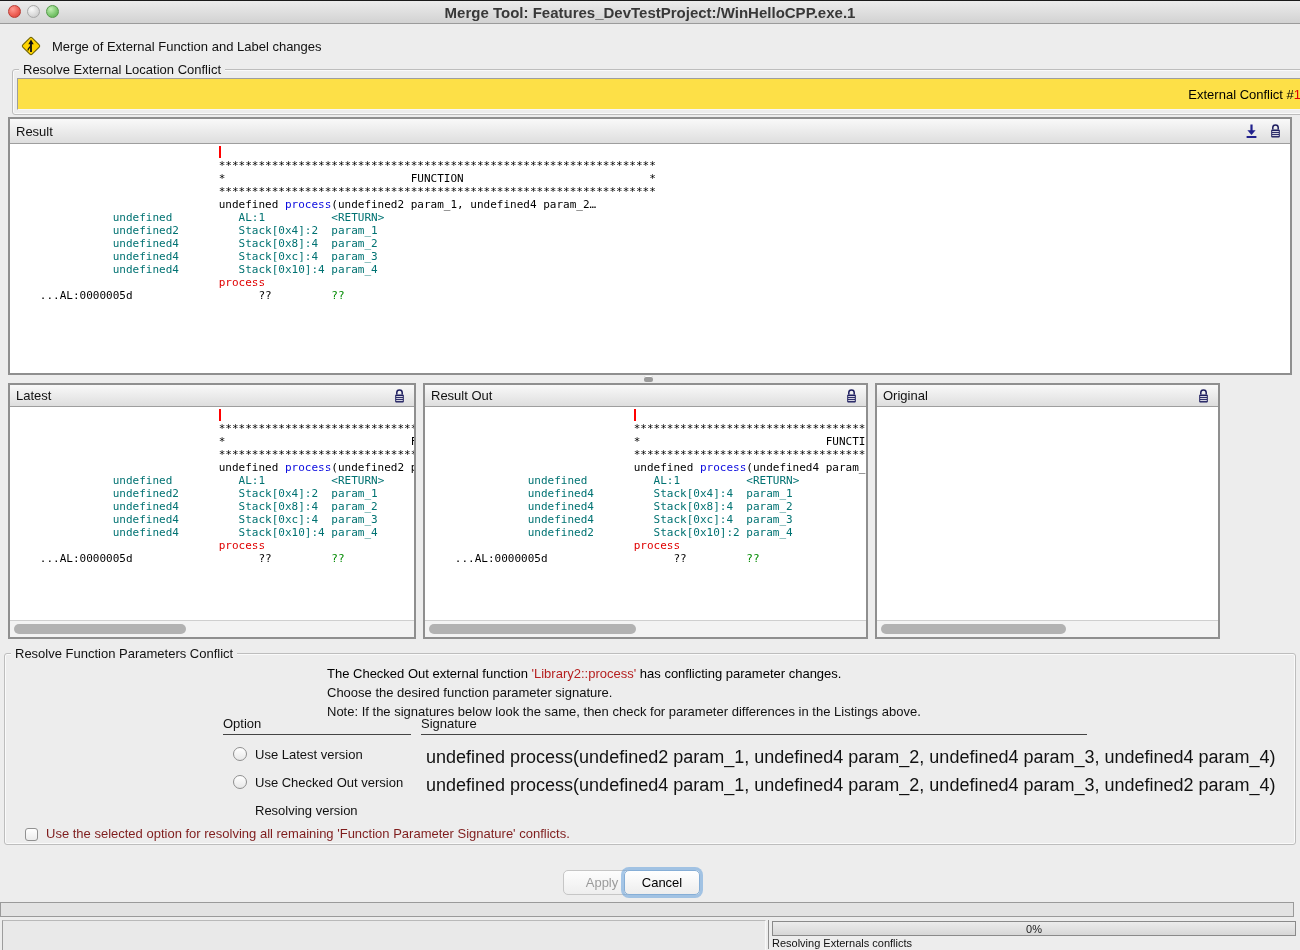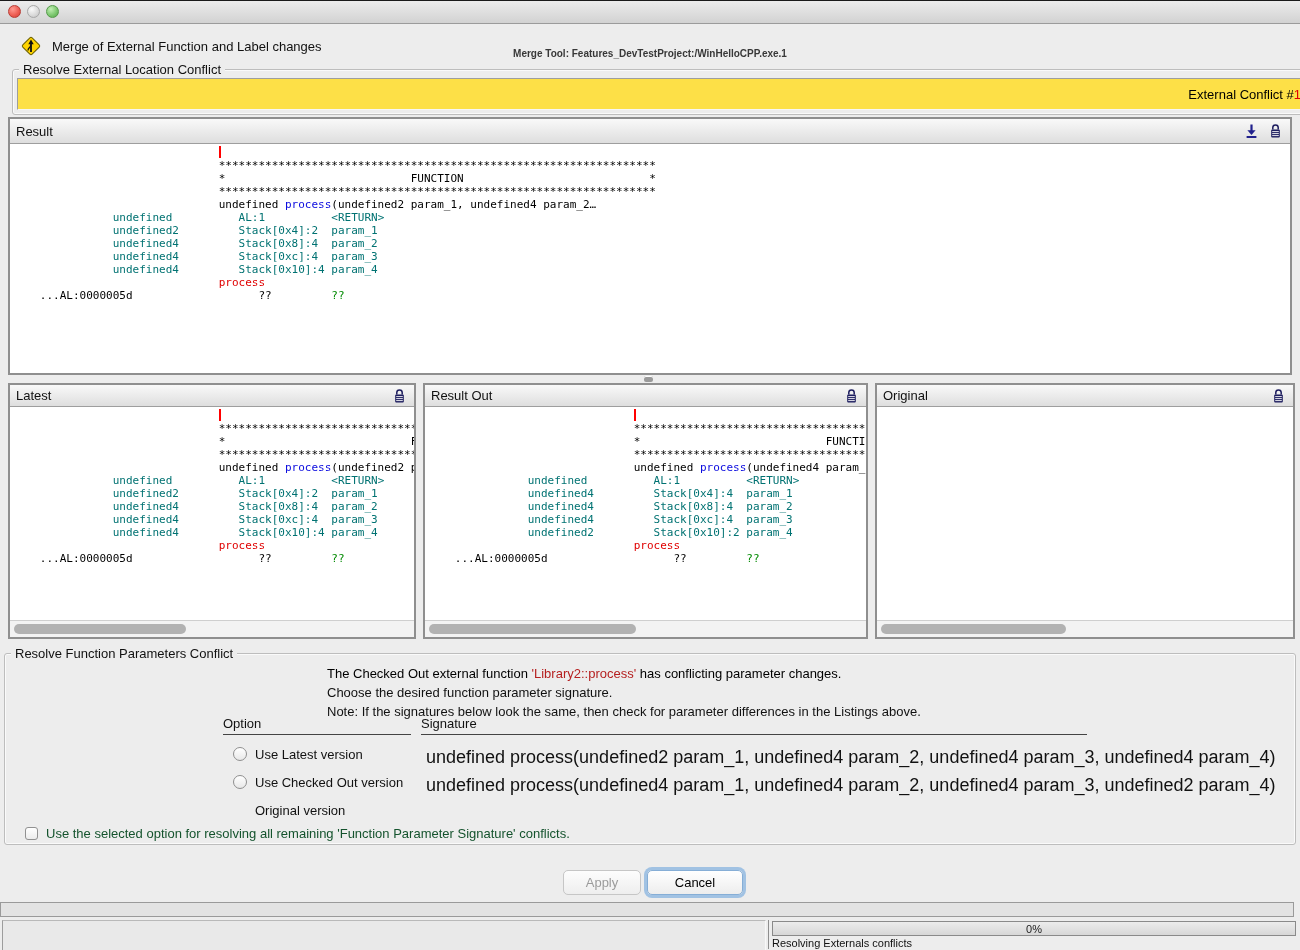--- a/index.html
+++ b/index.html
@@ -9,21 +9,21 @@
   
   .titlebar{position:absolute;left:0;top:0;width:100%;height:22px;
             background:linear-gradient(#ececec,#d2d2d2);
             border-bottom:1px solid #9b9b9b;}
   .traffic{position:absolute;left:8px;top:4px;display:flex;gap:6px;}
   .tl{width:13px;height:13px;border-radius:50%;display:inline-block;box-sizing:border-box;}
   .tl.red{background:radial-gradient(circle at 35% 30%,#ff9a90,#ec5b50 60%,#c8413a);border:1px solid #b93c34;}
   .tl.gray{background:radial-gradient(circle at 35% 30%,#fafafa,#d6d6d6 65%,#bdbdbd);border:1px solid #a8a8a8;}
   .tl.green{background:radial-gradient(circle at 35% 30%,#c1eeb2,#79c56c 60%,#58a44c);border:1px solid #549a49;}
   .win-title{position:absolute;left:0;right:0;top:3px;text-align:center;
-             font-size:10px;color:#383838;font-weight:bold;margin-top:44px;}
+             font-size:15px;color:#383838;font-weight:bold;}
   
   .merge-header{position:absolute;left:20px;top:34px;display:flex;align-items:center;gap:10px;
                 font-size:13px;color:#111;}
   .merge-icon{width:22px;height:22px;display:inline-block;}
   
   .groupbox{position:absolute;border:1px solid #bdbdbd;border-radius:3px;
             box-shadow:inset 0 0 0 1px #fafafa;}
   .groupbox .legend{position:absolute;left:6px;top:-8px;background:#ededed;
                     padding:0 4px;font-size:13px;color:#111;}
   .g1{left:12px;top:68px;width:1290px;height:44px;padding-left:40px;}
@@ -48,52 +48,52 @@
   .c-k{color:#000}.c-t{color:#007272}.c-b{color:#0a0adf}.c-r{color:#e00000}
   .c-g{color:#008a00}.c-dr{color:#b51f1f}
   .result{left:8px;top:116px;width:1284px;height:258px;}
   .result .lpanel-header{height:25px;}
   .result .listing{top:25px;bottom:0;}
   .bpanel{top:382px;height:256px;}
   .bpanel .lpanel-header{height:22px;}
   .bpanel .listing{top:22px;bottom:16px;}
   .latest{left:8px;width:408px;}
   .checked{left:423px;width:445px;}
-  .orig{left:875px;width:420px;}
+  .orig{left:875px;width:345px;}
   .hscroll{position:absolute;left:0;right:0;bottom:0;height:16px;background:#f3f3f3;
            border-top:1px solid #cfcfcf;}
   .hthumb{position:absolute;top:3px;height:10px;background:#b2b2b2;border-radius:5px;}
   .splitter-knob{position:absolute;left:644px;top:375px;width:9px;height:6px;
                  background:#9a9a9a;border-radius:2px;box-shadow:inset 0 1px 0 #fff;}
   
   .g2{left:4px;top:652px;width:1290px;height:190px;}
   .desc{position:absolute;left:322px;top:10px;font-size:13px;color:#111;line-height:19px;}
   .tbl-head{position:absolute;top:62px;font-size:13px;color:#111;}
   .opt-head{left:218px;}
   .sig-head{left:416px;}
   .head-rule{position:absolute;top:80px;height:1px;background:#444;}
   .rule-opt{left:218px;width:188px;}
   .rule-sig{left:416px;width:666px;}
   .opt-row{position:absolute;left:0;width:100%;height:20px;}
   .radio{position:absolute;left:228px;top:1px;width:14px;height:14px;border-radius:50%;
          border:1px solid #8f8f8f;background:linear-gradient(#ffffff,#e8e8e8);box-sizing:border-box;}
   .opt-label{position:absolute;left:250px;top:1px;font-size:13px;color:#111;}
   .opt-sig{position:absolute;left:421px;top:1px;font-size:18px;color:#111;}
   .row1{top:92px;}.row2{top:120px;}.row3{top:148px;}
-  .cb-row{position:absolute;left:20px;top:172px;display:flex;align-items:center;gap:8px;
-          font-size:13px;color:#14532d;}
+  .cb-row{position:absolute;left:20px;top:172px;display:flex;align-items:flex-end;gap:8px;
+          font-size:13px;color:#7f1d1d;}
   .checkbox{width:13px;height:13px;border:1px solid #919191;border-radius:3px;
             background:linear-gradient(#ffffff,#ececec);box-sizing:border-box;}
   
   .btn{position:absolute;top:869px;height:25px;border-radius:5px;font-size:13px;
        font-family:"Liberation Sans",sans-serif;display:flex;align-items:center;justify-content:center;
        box-sizing:border-box;}
   .btn-apply{left:563px;width:78px;background:linear-gradient(#fdfdfd,#eeeeee);
              border:1px solid #c6c6c6;color:#9b9b9b;text-align:center;}
-  .btn-cancel{left:647px;width:96px;background:linear-gradient(#ffffff,#ededed);
+  .btn-cancel{left:624px;width:76px;background:linear-gradient(#ffffff,#ededed);
               border:1px solid #86aed6;color:#000;
               box-shadow:0 0 0 3px rgba(110,165,220,.6);}
   
   .bottom-strip{position:absolute;left:0px;top:901px;width:1294px;height:15px;
                 background:#e3e3e3;border:1px solid #9a9a9a;box-sizing:border-box;}
   .status-left{position:absolute;left:2px;top:919px;width:762px;height:29px;background:#e9e9e9;
                border:1px solid;border-color:#b9b9b9 #f8f8f8 #f8f8f8 #9d9d9d;}
   .status-right{position:absolute;left:768px;top:919px;width:529px;height:29px;
                 border-left:1px solid #8e8e8e;}
   .progress{position:absolute;left:3px;top:1px;right:2px;height:15px;
@@ -276,21 +276,21 @@
       <span class="radio"></span>
       <span class="opt-label">Use Latest version</span>
       <span class="opt-sig">undefined process(undefined2 param_1, undefined4 param_2, undefined4 param_3, undefined4 param_4)</span>
     </div>
     <div class="opt-row row2">
       <span class="radio"></span>
       <span class="opt-label">Use Checked Out version</span>
       <span class="opt-sig">undefined process(undefined4 param_1, undefined4 param_2, undefined4 param_3, undefined2 param_4)</span>
     </div>
     <div class="opt-row row3">
-      <span class="opt-label">Original version</span>
+      <span class="opt-label">Resolving version</span>
     </div>
 
     <div class="cb-row">
       <span class="checkbox"></span>
       <span>Use the selected option for resolving all remaining 'Function Parameter Signature' conflicts.</span>
     </div>
   </div>
 
   <div class="btn btn-apply">Apply</div>
   <div class="btn btn-cancel">Cancel</div>

